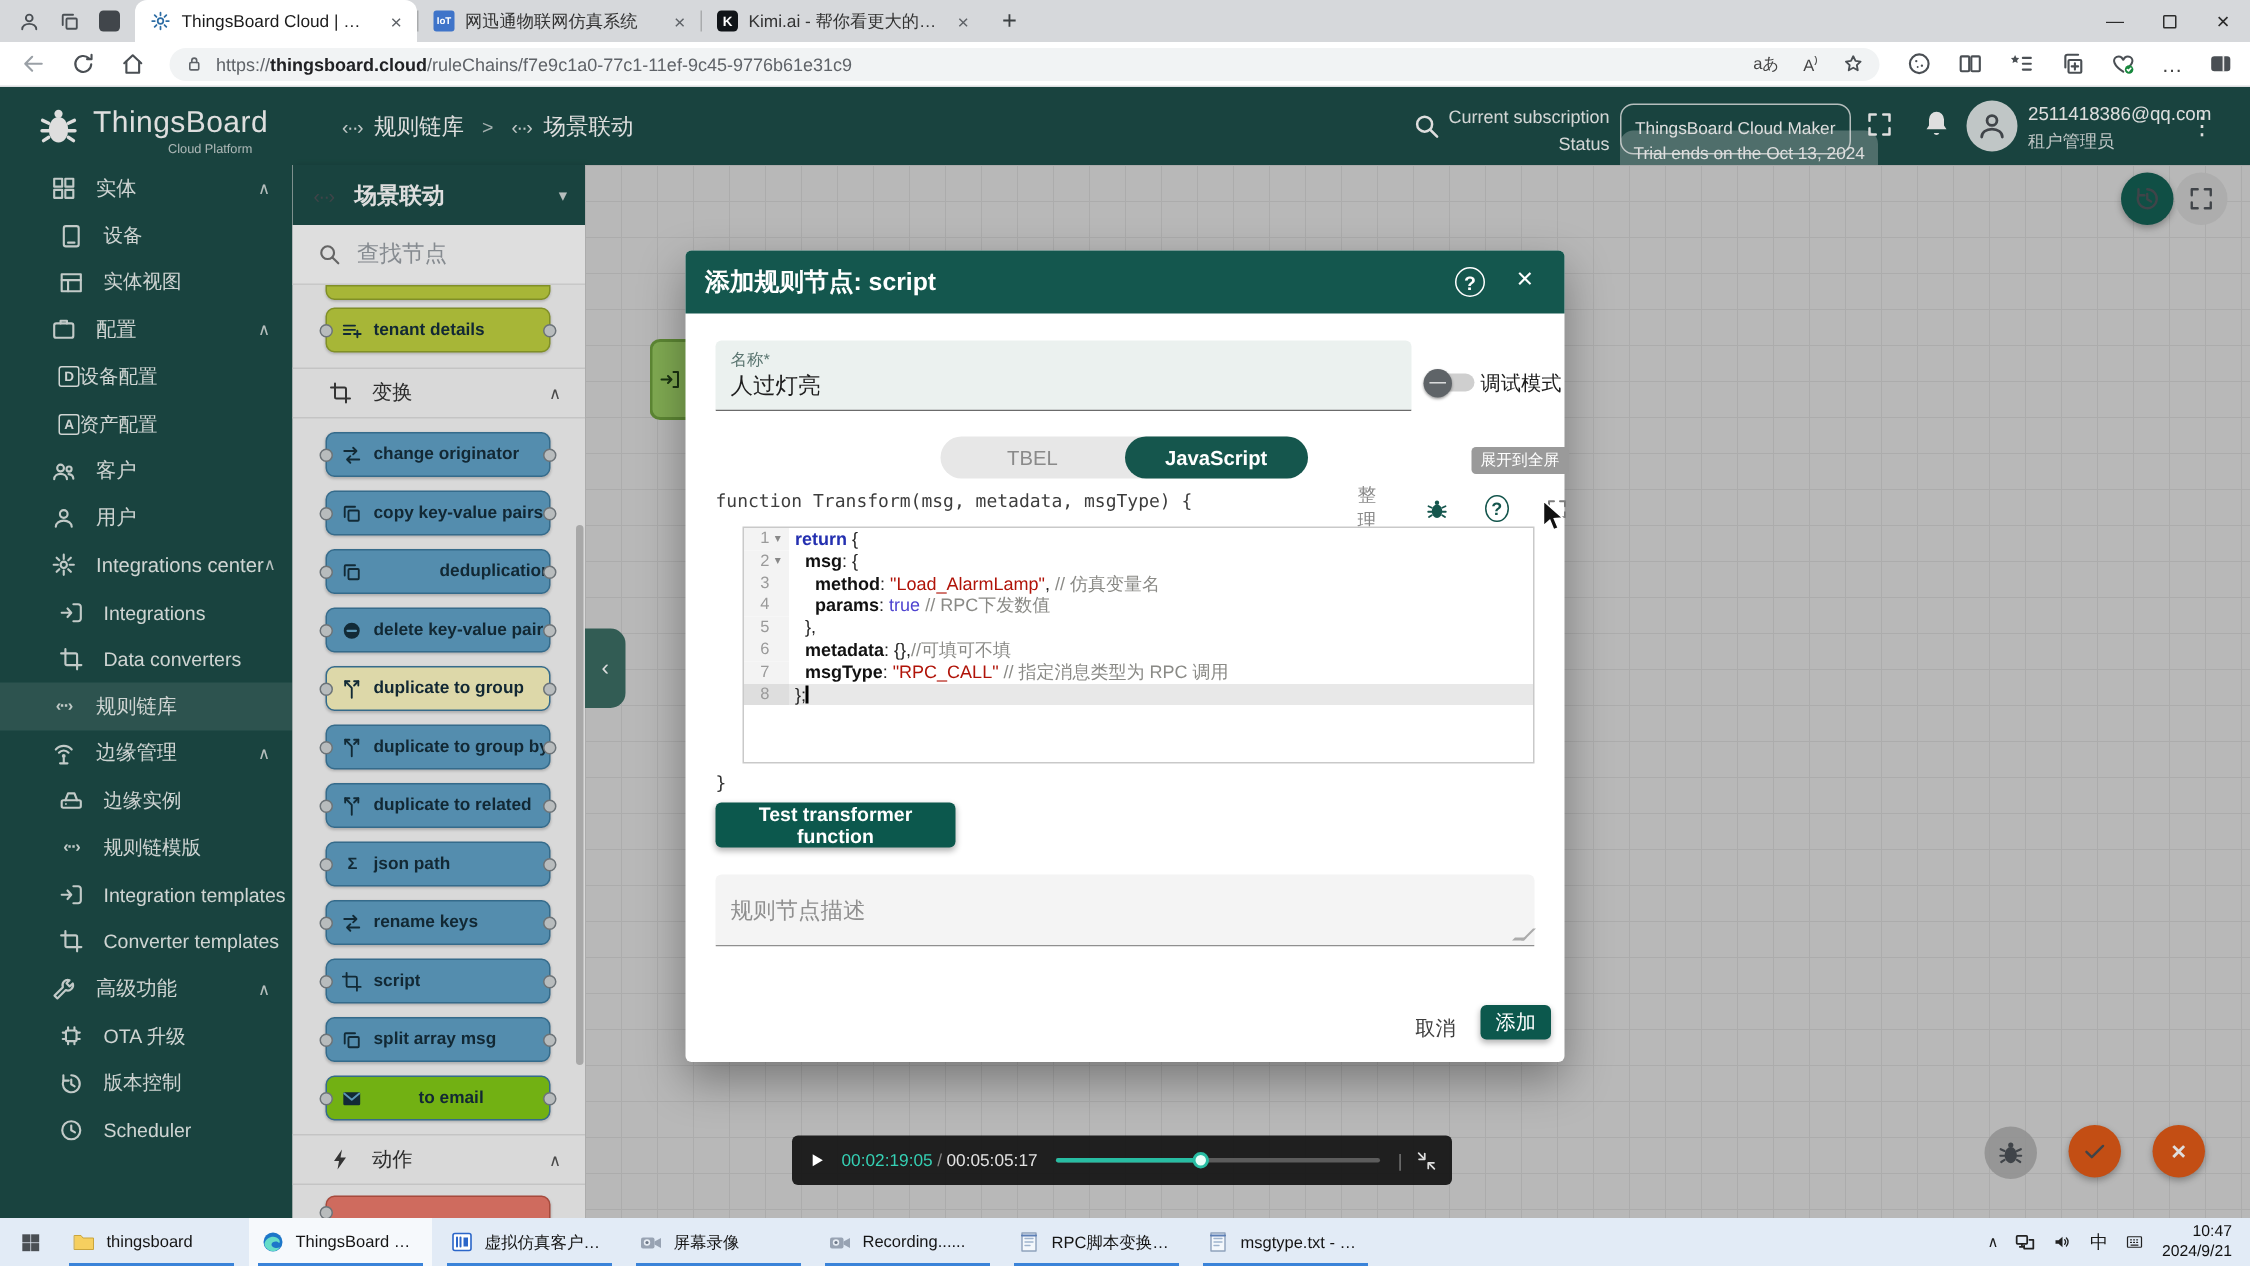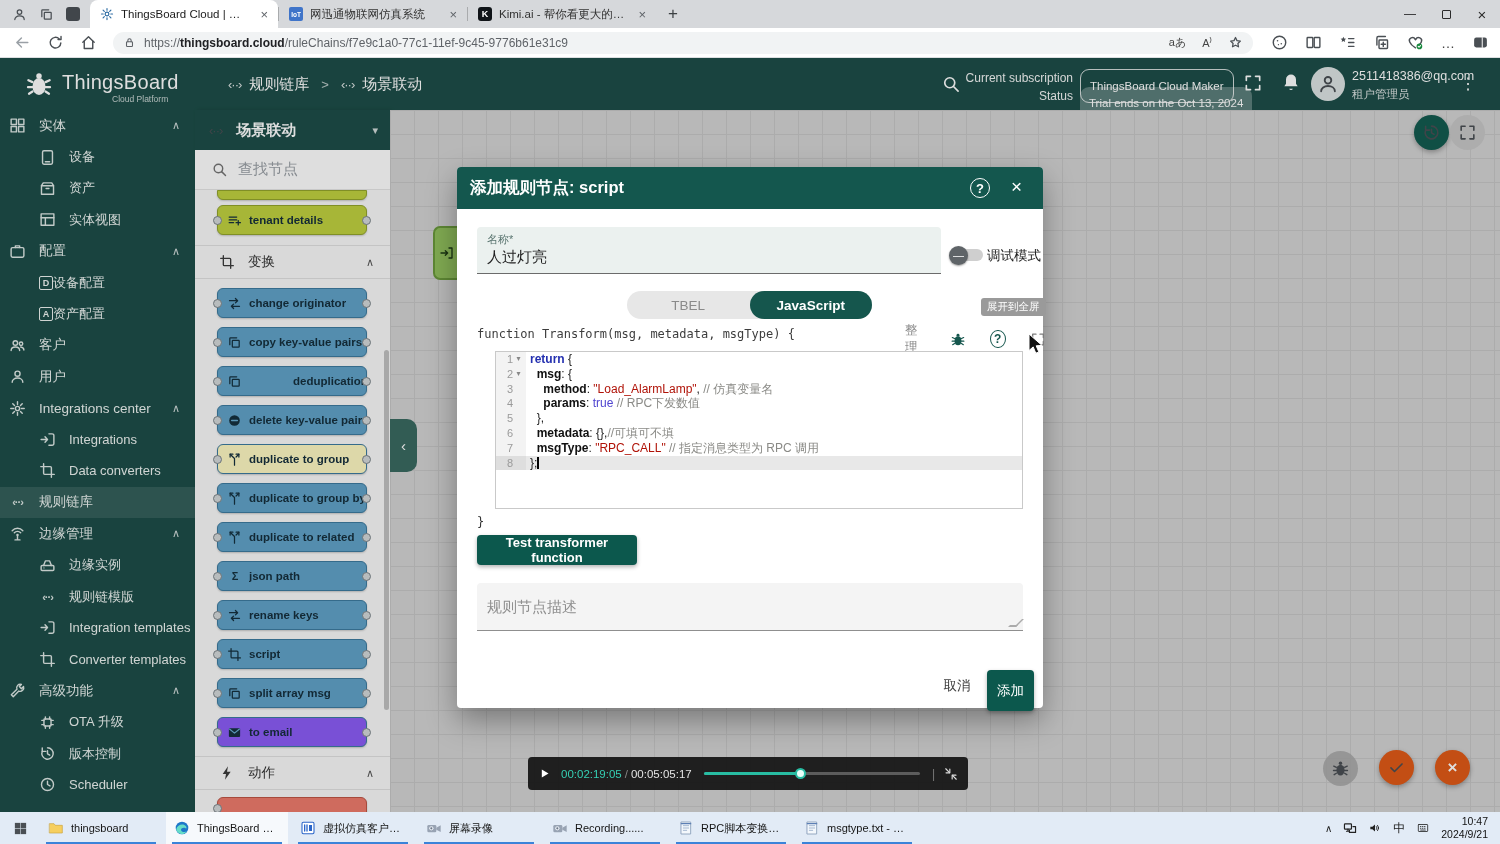--- a/index.html
+++ b/index.html
@@ -59,21 +59,21 @@
   .h-avatar{position:absolute;left:1311px;top:9px;width:34px;height:34px;border-radius:50%;background:rgba(255,255,255,.85);color:var(--teal);display:flex;align-items:center;justify-content:center;}
   .h-avatar .ic{width:22px;height:22px;}
   .h-email{position:absolute;left:1352px;top:11px;font-size:12.5px;}
   .h-role{position:absolute;left:1352px;top:29px;font-size:11.5px;color:rgba(255,255,255,.85);}
   .h-dots{position:absolute;left:1460px;top:16px;font-size:16px;color:#fff;}
 
   
   .sidebar{position:absolute;left:0;top:110px;width:195px;height:702px;background:var(--teal);overflow:hidden;}
   .sbitem{display:flex;align-items:center;height:31.4px;color:#eef4f2;font-size:13.5px;white-space:nowrap;}
   .sbitem .ic{width:17px;height:17px;margin-right:13px;flex:none;color:#dfe9e6;}
-  .sbitem.lvl0{padding-left:9px;}
+  .sbitem.lvl0{padding-left:34px;}
   .sbitem.lvl1{padding-left:39px;font-size:13px;}
   .sbitem.sel{background:rgba(255,255,255,.1);}
   .sbitem .caret{margin-left:auto;padding-right:15px;font-size:11px;color:rgba(255,255,255,.8);}
   .box-letter{width:14px;height:14px;border:1.4px solid currentColor;border-radius:2px;font-size:9px;font-weight:bold;display:flex;align-items:center;justify-content:center;}
   .txtic2{font-size:11px;font-weight:bold;letter-spacing:-1px;}
 
   
   .nodepanel{position:absolute;left:195px;top:110px;width:195px;height:702px;background:#fafafa;overflow:hidden;box-shadow:2px 0 4px rgba(0,0,0,.15);}
   .np-head{position:absolute;left:0;top:0;width:195px;height:40px;background:var(--teal);color:#fff;display:flex;align-items:center;}
   .np-head .ic{margin-left:14px;font-size:13px;letter-spacing:-1px;}
@@ -147,21 +147,21 @@
   .tk-bool{color:#4f44d0;}
   .tk-cm{color:#8a8a86;}
   .tk-pl{color:#222;}
   .tcaret{display:inline-block;width:1.5px;height:12px;background:#000;vertical-align:-2px;}
   .close-brace{position:absolute;left:20px;top:348px;font-family:"DejaVu Sans Mono",monospace;font-size:12px;color:#333;}
   .test-btn{position:absolute;left:20px;top:368px;width:160px;height:30px;background:var(--btn);color:#fff;border:none;border-radius:4px;font-size:13px;font-weight:bold;box-shadow:0 2px 4px rgba(0,0,0,.3);display:flex;align-items:center;justify-content:center;}
   .f-desc{position:absolute;left:20px;top:416px;width:546px;height:48px;background:#f4f4f4;border-radius:4px 4px 0 0;border-bottom:1px solid #8f8f8f;}
   .f-desc .ph{position:absolute;left:10px;top:15px;font-size:15px;color:#8f8f8f;}
   .resize-h{position:absolute;right:3px;bottom:3px;width:8px;height:8px;border-right:2px solid #9a9a9a;border-bottom:2px solid #9a9a9a;transform:skew(-45deg) ;opacity:.8;}
   .m-cancel{position:absolute;left:478px;top:506px;width:44px;height:26px;display:flex;align-items:center;justify-content:center;font-size:13.5px;color:#3d3d3d;}
-  .m-add{position:absolute;left:530px;top:503px;width:47px;height:41px;background:var(--btn);color:#fff;border:none;border-radius:4px;font-size:13.5px;display:flex;align-items:center;justify-content:center;box-shadow:0 2px 4px rgba(0,0,0,.3);}
+  .m-add{position:absolute;left:530px;top:503px;width:47px;height:23px;background:var(--btn);color:#fff;border:none;border-radius:4px;font-size:13.5px;display:flex;align-items:center;justify-content:center;box-shadow:0 2px 4px rgba(0,0,0,.3);}
 
   
   .player{position:absolute;left:528px;top:757px;width:440px;height:33px;background:rgba(22,22,22,.95);border-radius:4px;display:flex;align-items:center;z-index:20;padding:0 10px;}
   .player .play{width:13px;height:13px;color:#fff;flex:none;}
   .ptime{margin-left:10px;font-size:11.5px;white-space:nowrap;}
   .pt-cur{color:#35d0b4;}
   .pt-sep{color:#888;padding:0 3px;}
   .pt-tot{color:#e3e3e3;}
   .ptrack{flex:1;height:3px;background:#5c5c5c;margin:0 12px;position:relative;border-radius:2px;}
   .pfill{position:absolute;left:0;top:0;height:3px;background:#28bda3;border-radius:2px;}
@@ -394,30 +394,20 @@
           <svg viewBox="0 0 24 24" fill="none" stroke="currentColor" stroke-width="2" stroke-linecap="round" stroke-linejoin="round">
             <rect x="5" y="2.5" width="14" height="19" rx="2"></rect>
             <line x1="9" y1="18" x2="15" y2="18"></line>
           </svg>
         </span>
         <span>设备</span>
       </div>
       <div class="sbitem lvl1">
         <span class="ic ">
           <svg viewBox="0 0 24 24" fill="none" stroke="currentColor" stroke-width="2" stroke-linecap="round" stroke-linejoin="round">
-            <path d="M3.5 8h17v12h-17z"></path>
-            <path d="M3.5 8l2.5-4h12l2.5 4"></path>
-            <line x1="10" y1="12" x2="14" y2="12"></line>
-          </svg>
-        </span>
-        <span>资产</span>
-      </div>
-      <div class="sbitem lvl1">
-        <span class="ic ">
-          <svg viewBox="0 0 24 24" fill="none" stroke="currentColor" stroke-width="2" stroke-linecap="round" stroke-linejoin="round">
             <rect x="3" y="4" width="18" height="16"></rect>
             <line x1="3" y1="9.5" x2="21" y2="9.5"></line>
             <line x1="9" y1="9.5" x2="9" y2="20"></line>
           </svg>
         </span>
         <span>实体视图</span>
       </div>
       <div class="sbitem lvl0">
         <span class="ic ">
           <svg viewBox="0 0 24 24" fill="none" stroke="currentColor" stroke-width="2" stroke-linecap="round" stroke-linejoin="round">
@@ -723,21 +713,21 @@
           <span class="port l"></span>
           <span class="ic ">
             <svg viewBox="0 0 24 24" fill="none" stroke="currentColor" stroke-width="2" stroke-linecap="round" stroke-linejoin="round">
               <rect x="8.5" y="8.5" width="11" height="11" rx="1"></rect>
               <path d="M15.5 4.5H5.5a1 1 0 00-1 1v10"></path>
             </svg>
           </span>
           <span class="lbl">split array msg</span>
           <span class="port r"></span>
         </div>
-        <div class="pnode" style="background: #8b5cf6; border-color: rgb(61, 123, 160); margin-top: 9px;">
+        <div class="pnode" style="background: #84cc16; border-color: rgb(61, 123, 160); margin-top: 9px; gap: 30px;">
           <span class="port l"></span>
           <span class="ic ">
             <svg viewBox="0 0 24 24" fill="none" stroke="currentColor" stroke-width="2" stroke-linecap="round" stroke-linejoin="round">
               <rect x="3" y="5" width="18" height="14" rx="1.5" fill="currentColor" stroke="none"></rect>
               <path d="M4 6.5l8 6.5 8-6.5" stroke="#69aed2" stroke-width="2" fill="none"></path>
             </svg>
           </span>
           <span class="lbl">to email</span>
           <span class="port r"></span>
         </div>

